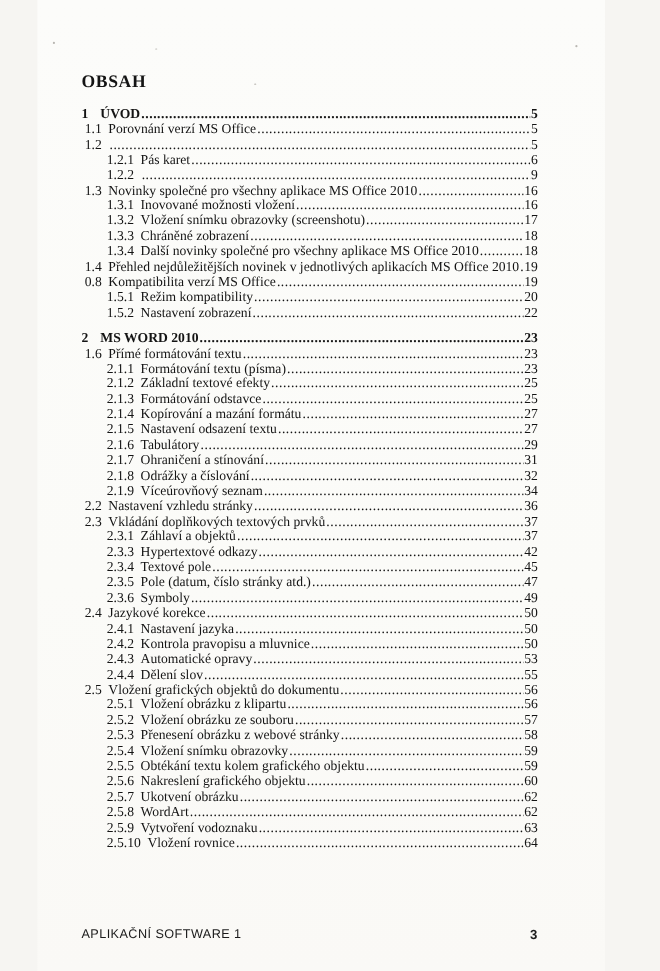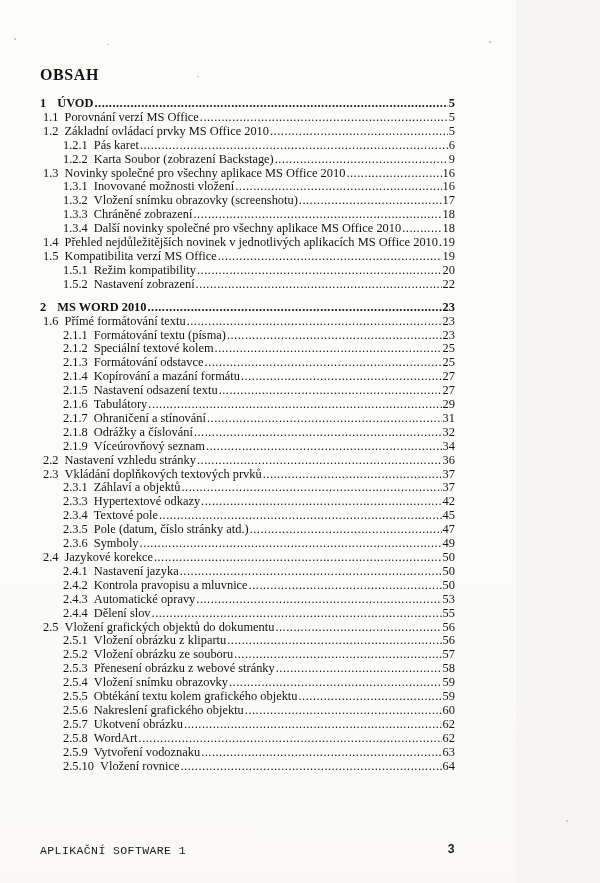--- a/index.html
+++ b/index.html
@@ -7,20 +7,21 @@
     width: 600px; height: 883px;
     background: #f6f5f2;
     font-family: "Liberation Serif", serif;
     overflow: hidden;
   }
   .page {
     position: relative;
     width: 516px; height: 883px;
     background: linear-gradient(180deg, #fcfcfa 0%, #fbfbf8 60%, #faf9f6 100%);
     color: #141414;
+    margin-left: 34px;
   }
   .page-title {
     position: absolute;
     left: 40px; top: 66px;
     margin: 0;
     font-size: 16px;
     font-weight: bold;
     letter-spacing: 0.6px;
   }
   .toc {
@@ -49,22 +50,22 @@
   .toc-row .dots::after {
     content: "................................................................................................................................................................";
   }
   .toc-row .pg { flex: 0 0 auto; }
   .toc-row.gap { margin-top: 9px; }
   .footer {
     position: absolute;
     left: 40px; right: 61px; top: 843px;
     display: flex;
     justify-content: space-between;
-    align-items: flex-end;
-    font-family: Liberation Mono, monospace;
+    align-items: center;
+    font-family: Liberation Sans, sans-serif;
     font-size: 11.5px;
     letter-spacing: 0.4px;
     color: #1b1b1b;
   }
   .footer .pagenum { font-weight: bold; font-size: 12px; }
   
   .speck { position: absolute; background: #b9b7b2; border-radius: 50%; }
   .s1 { left: 14px; top: 38px;  width: 2px; height: 2px; }
   .s2 { left: 107px; top: 44px; width: 2px; height: 1px; }
   .s3 { left: 489px; top: 41px; width: 2px; height: 2px; }
@@ -91,33 +92,31 @@
     <span class="pg">5</span>
   </div>
       <div class="toc-row lvl2">
     <span class="num">1.1</span>
     <span class="ttl">Porovnání verzí MS Office</span>
     <span class="dots"></span>
     <span class="pg">5</span>
   </div>
       <div class="toc-row lvl2">
     <span class="num">1.2</span>
-    <span class="ttl">Základní ovládací prvky MS Office 2010</span>
     <span class="dots"></span>
     <span class="pg">5</span>
   </div>
       <div class="toc-row lvl3">
     <span class="num">1.2.1</span>
     <span class="ttl">Pás karet</span>
     <span class="dots"></span>
     <span class="pg">6</span>
   </div>
       <div class="toc-row lvl3">
     <span class="num">1.2.2</span>
-    <span class="ttl">Karta Soubor (zobrazení Backstage)</span>
     <span class="dots"></span>
     <span class="pg">9</span>
   </div>
       <div class="toc-row lvl2">
     <span class="num">1.3</span>
     <span class="ttl">Novinky společné pro všechny aplikace MS Office 2010</span>
     <span class="dots"></span>
     <span class="pg">16</span>
   </div>
       <div class="toc-row lvl3">
@@ -144,21 +143,21 @@
     <span class="dots"></span>
     <span class="pg">18</span>
   </div>
       <div class="toc-row lvl2">
     <span class="num">1.4</span>
     <span class="ttl">Přehled nejdůležitějších novinek v jednotlivých aplikacích MS Office 2010</span>
     <span class="dots"></span>
     <span class="pg">19</span>
   </div>
       <div class="toc-row lvl2">
-    <span class="num">1.5</span>
+    <span class="num">0.8</span>
     <span class="ttl">Kompatibilita verzí MS Office</span>
     <span class="dots"></span>
     <span class="pg">19</span>
   </div>
       <div class="toc-row lvl3">
     <span class="num">1.5.1</span>
     <span class="ttl">Režim kompatibility</span>
     <span class="dots"></span>
     <span class="pg">20</span>
   </div>
@@ -181,21 +180,21 @@
     <span class="pg">23</span>
   </div>
       <div class="toc-row lvl3">
     <span class="num">2.1.1</span>
     <span class="ttl">Formátování textu (písma)</span>
     <span class="dots"></span>
     <span class="pg">23</span>
   </div>
       <div class="toc-row lvl3">
     <span class="num">2.1.2</span>
-    <span class="ttl">Speciální textové kolem</span>
+    <span class="ttl">Základní textové efekty</span>
     <span class="dots"></span>
     <span class="pg">25</span>
   </div>
       <div class="toc-row lvl3">
     <span class="num">2.1.3</span>
     <span class="ttl">Formátování odstavce</span>
     <span class="dots"></span>
     <span class="pg">25</span>
   </div>
       <div class="toc-row lvl3">

